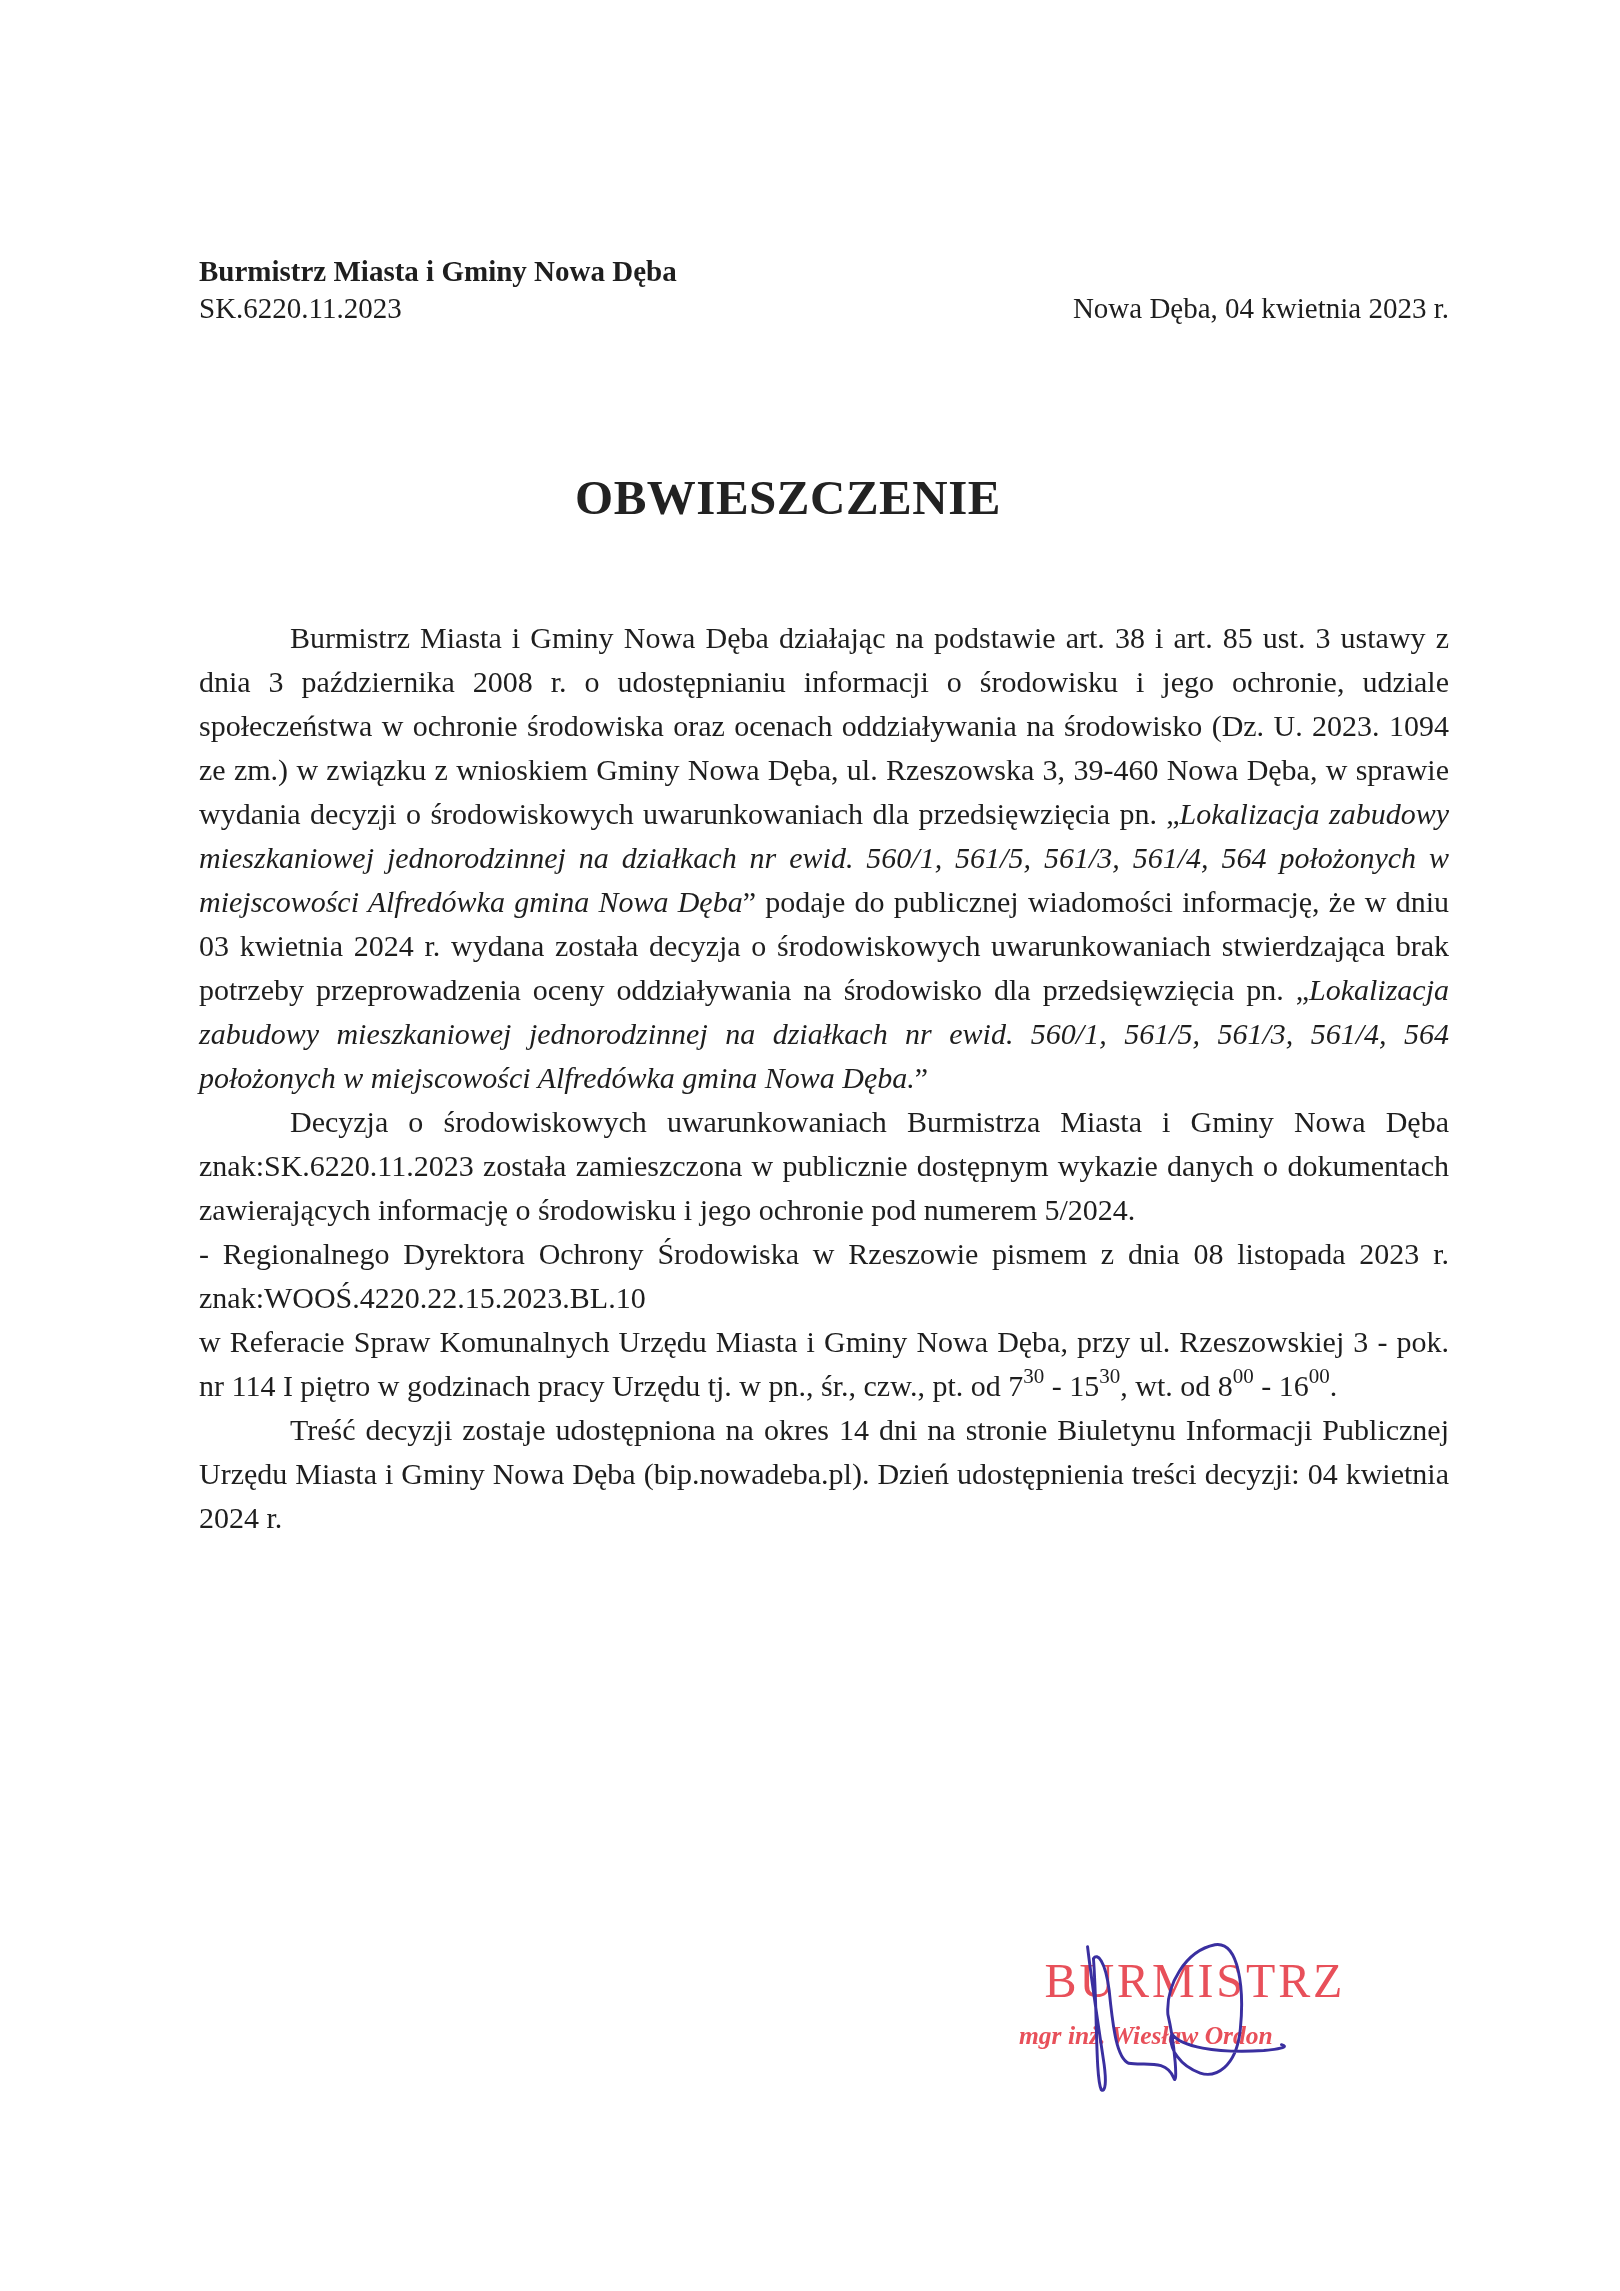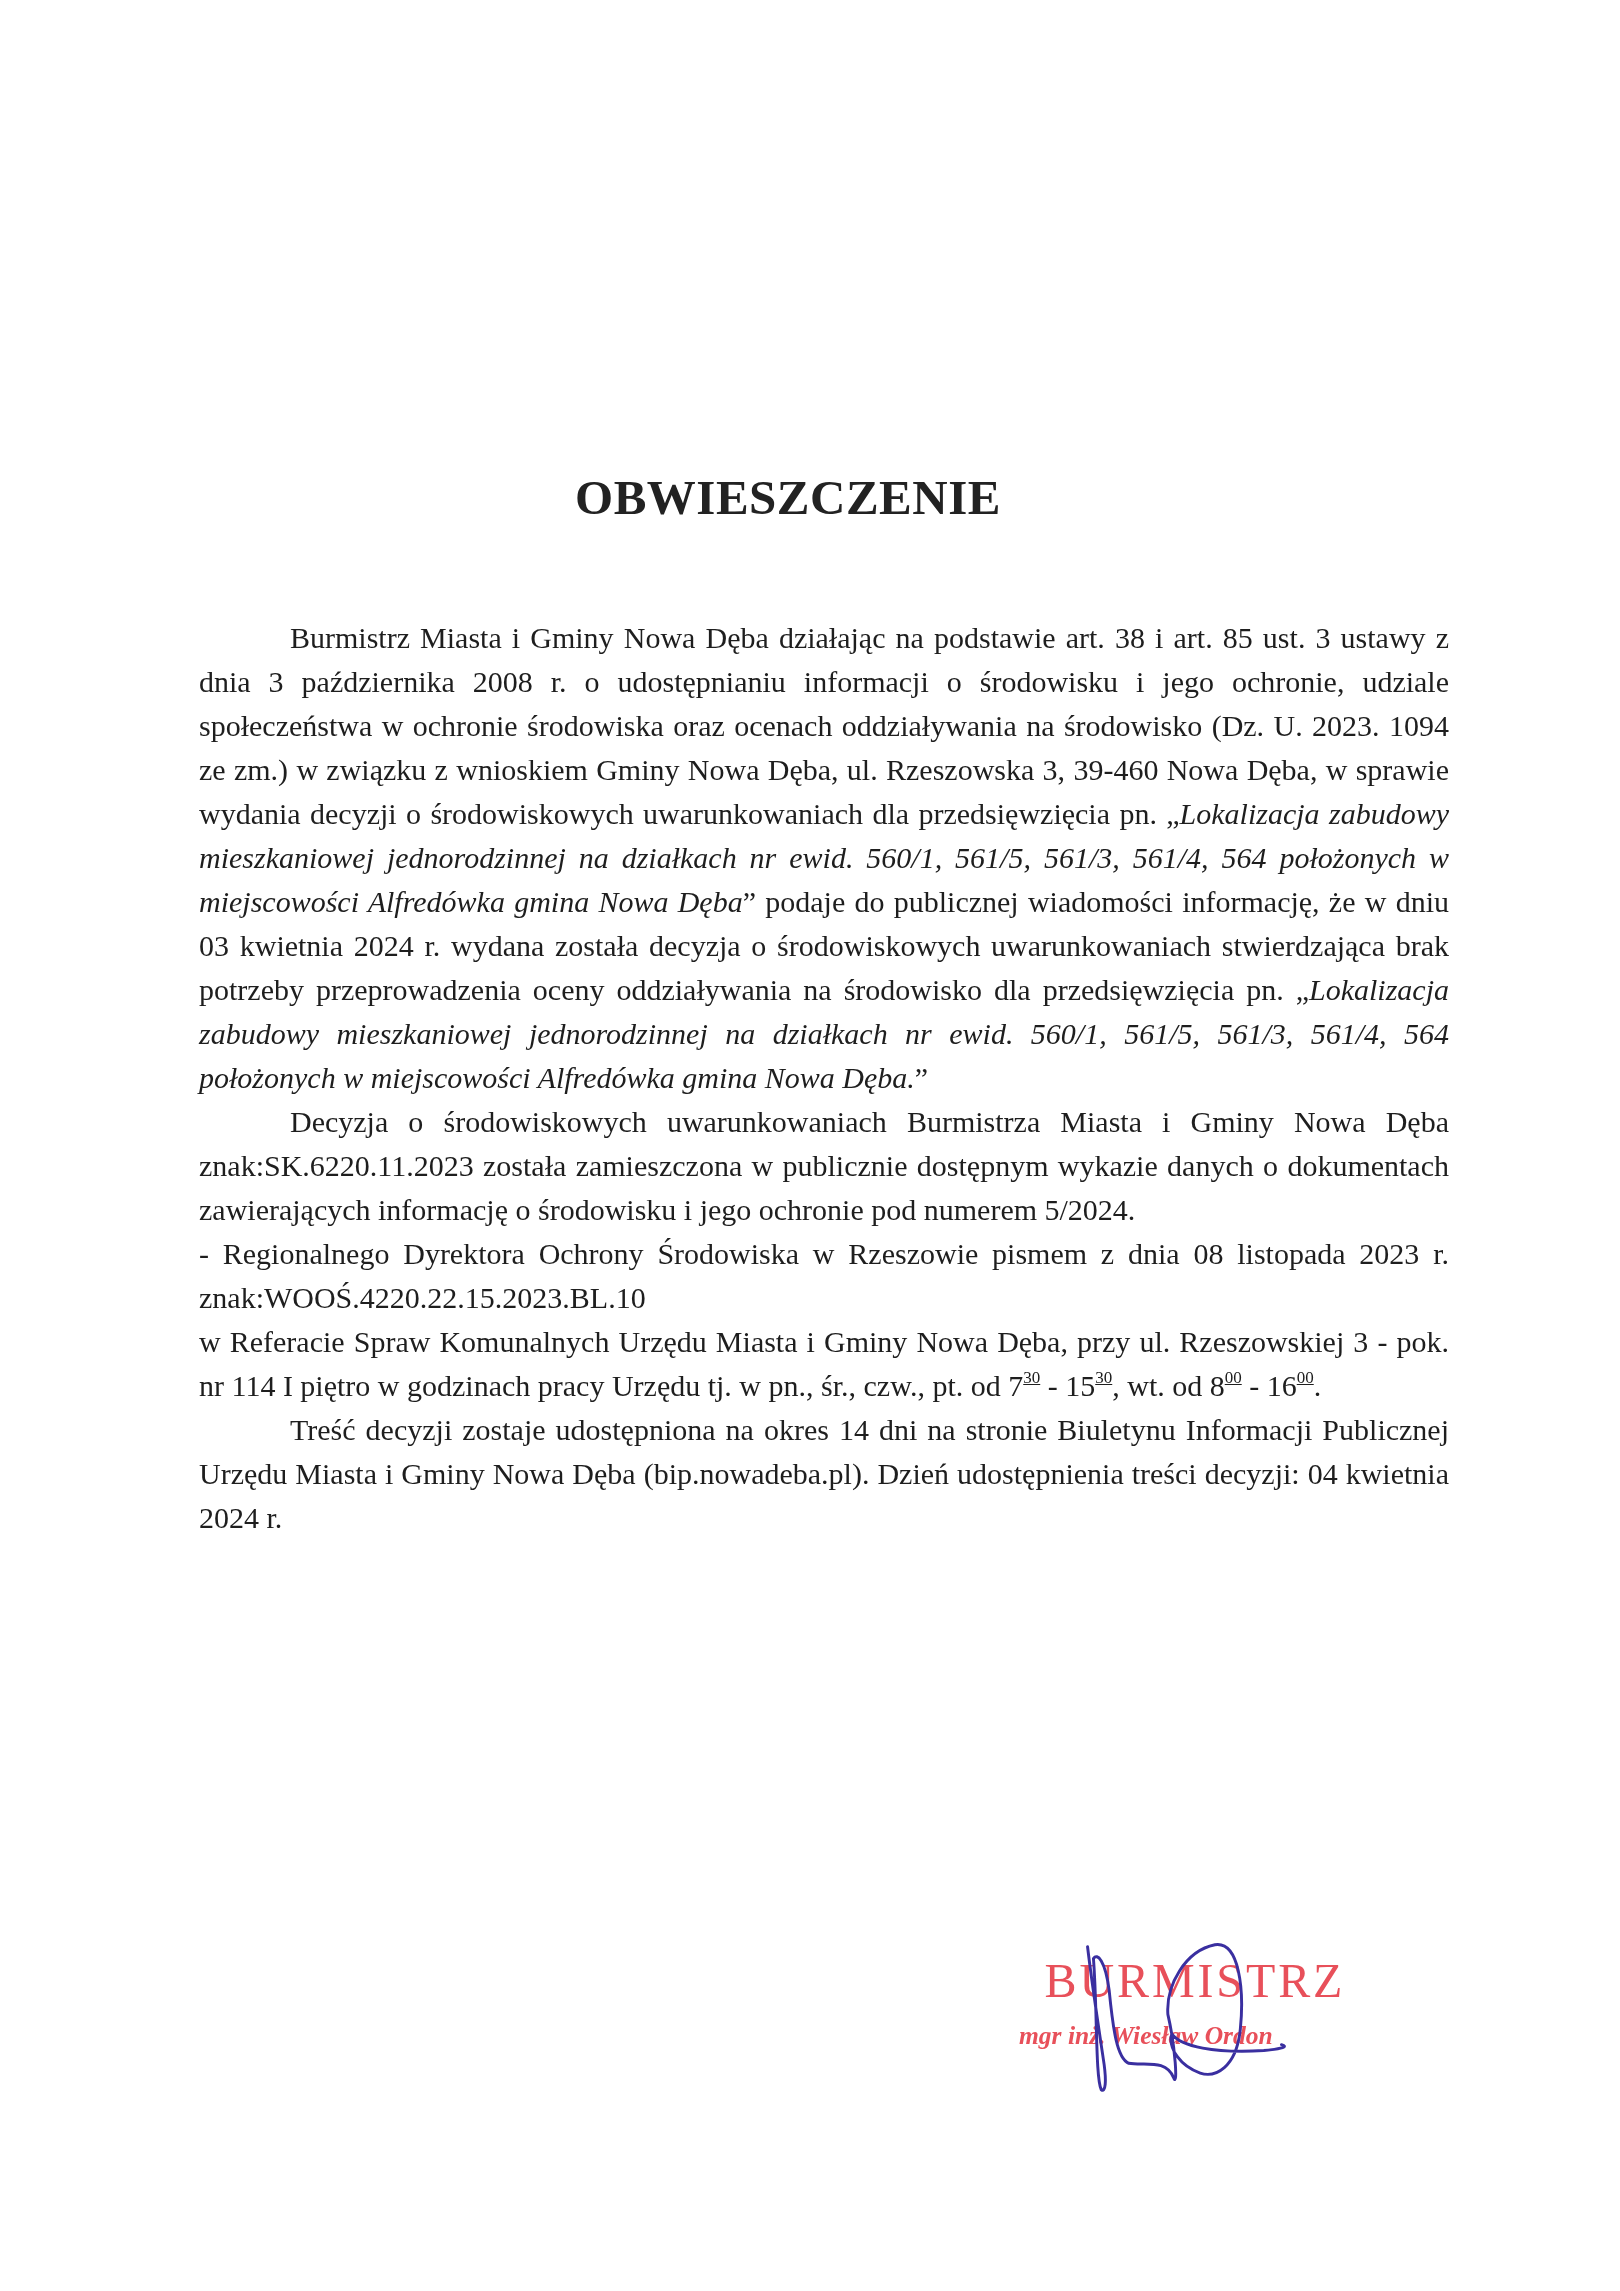--- a/index.html
+++ b/index.html
@@ -60,26 +60,25 @@
     .body p {
       margin: 0;
     }
     .indent {
       text-indent: 91px;
     }
     .body i {
       font-style: italic;
     }
     sup {
-      font-size: 17px;
+      font-size: 21px;
       line-height: 0;
       vertical-align: super;
       position: relative;
       top: -2px;
-      text-decoration: underline;
     }
     .signature {
       position: absolute;
       left: 1019px;
       top: 1931px;
       width: 333px;
       height: 196px;
     }
     .stamp-title {
       position: absolute;
@@ -106,20 +105,27 @@
       left: 0; top: 0;
       width: 333px;
       height: 196px;
     }
   </style>
 </head>
 <body>
 
 <div class="page">
 
+  <div class="header">
+    <div class="authority">Burmistrz Miasta i Gminy Nowa Dęba</div>
+    <div class="ref-row">
+      <span>SK.6220.11.2023</span>
+      <span>Nowa Dęba, 04 kwietnia 2023 r.</span>
+    </div>
+  </div>
 
   <div class="title">OBWIESZCZENIE</div>
 
   <div class="body">
     <p class="indent"><span>Burmistrz Miasta i Gminy Nowa Dęba działając na podstawie art. 38 i art. 85 ust. 3 ustawy z dnia 3 października 2008 r. o udostępnianiu informacji o środowisku i jego ochronie, udziale społeczeństwa w ochronie środowiska oraz ocenach oddziaływania na środowisko (Dz. U. 2023. 1094 ze zm.) w związku z wnioskiem Gminy Nowa Dęba, ul. Rzeszowska 3, 39-460 Nowa Dęba, w sprawie wydania decyzji o środowiskowych uwarunkowaniach dla przedsięwzięcia pn. „</span><i>Lokalizacja zabudowy mieszkaniowej jednorodzinnej na działkach nr ewid. 560/1, 561/5, 561/3, 561/4, 564 położonych w miejscowości Alfredówka gmina Nowa Dęba</i><span>” podaje do publicznej wiadomości informację, że w dniu 03 kwietnia 2024 r. wydana została decyzja o środowiskowych uwarunkowaniach stwierdzająca brak potrzeby przeprowadzenia oceny oddziaływania na środowisko dla przedsięwzięcia pn. „</span><i>Lokalizacja zabudowy mieszkaniowej jednorodzinnej na działkach nr ewid. 560/1, 561/5, 561/3, 561/4, 564 położonych w miejscowości Alfredówka gmina Nowa Dęba.</i><span>”</span></p>
     <p class="indent">Decyzja o środowiskowych uwarunkowaniach Burmistrza Miasta i Gminy Nowa Dęba znak:SK.6220.11.2023 została zamieszczona w publicznie dostępnym wykazie danych o dokumentach zawierających informację o środowisku i jego ochronie pod numerem 5/2024.</p>
     <p>- Regionalnego Dyrektora Ochrony Środowiska w Rzeszowie pismem z dnia 08 listopada 2023 r. znak:WOOŚ.4220.22.15.2023.BL.10</p>
     <p><span>w Referacie Spraw Komunalnych Urzędu Miasta i Gminy Nowa Dęba, przy ul. Rzeszowskiej 3 - pok. nr 114 I piętro w godzinach pracy Urzędu tj. w pn., śr., czw., pt. od </span><span>7</span><sup>30</sup><span> - </span><span>15</span><sup>30</sup><span>, wt. od </span><span>8</span><sup>00</sup><span> - </span><span>16</span><sup>00</sup><span>.</span></p>
     <p class="indent">Treść decyzji zostaje udostępniona na okres 14 dni na stronie Biuletynu Informacji Publicznej Urzędu Miasta i Gminy Nowa Dęba (bip.nowadeba.pl). Dzień udostępnienia treści decyzji: 04 kwietnia 2024 r.</p>
   </div>

